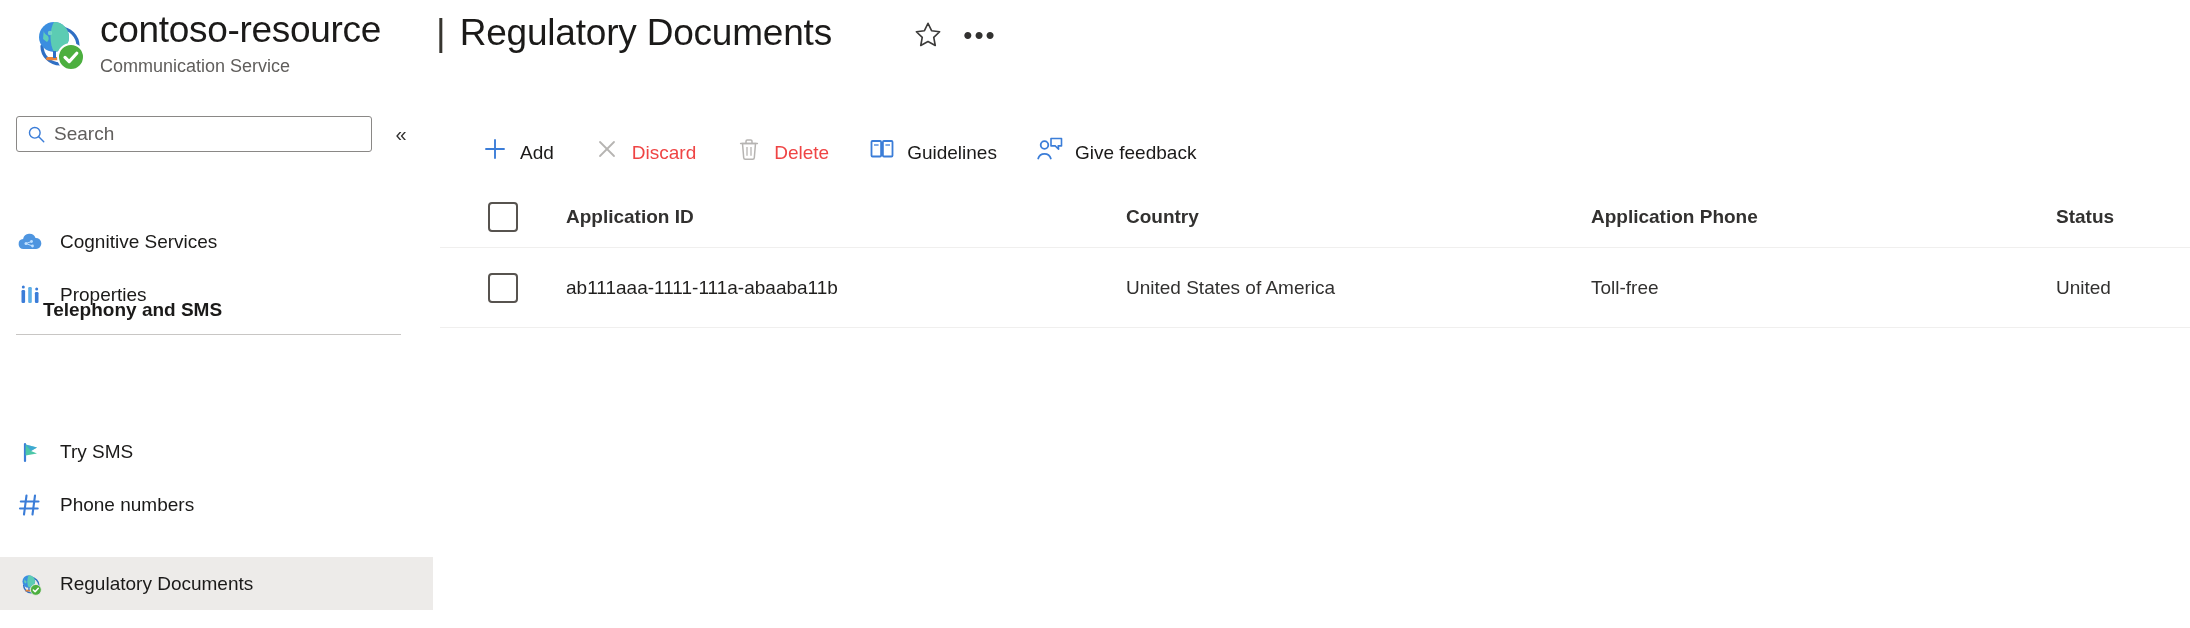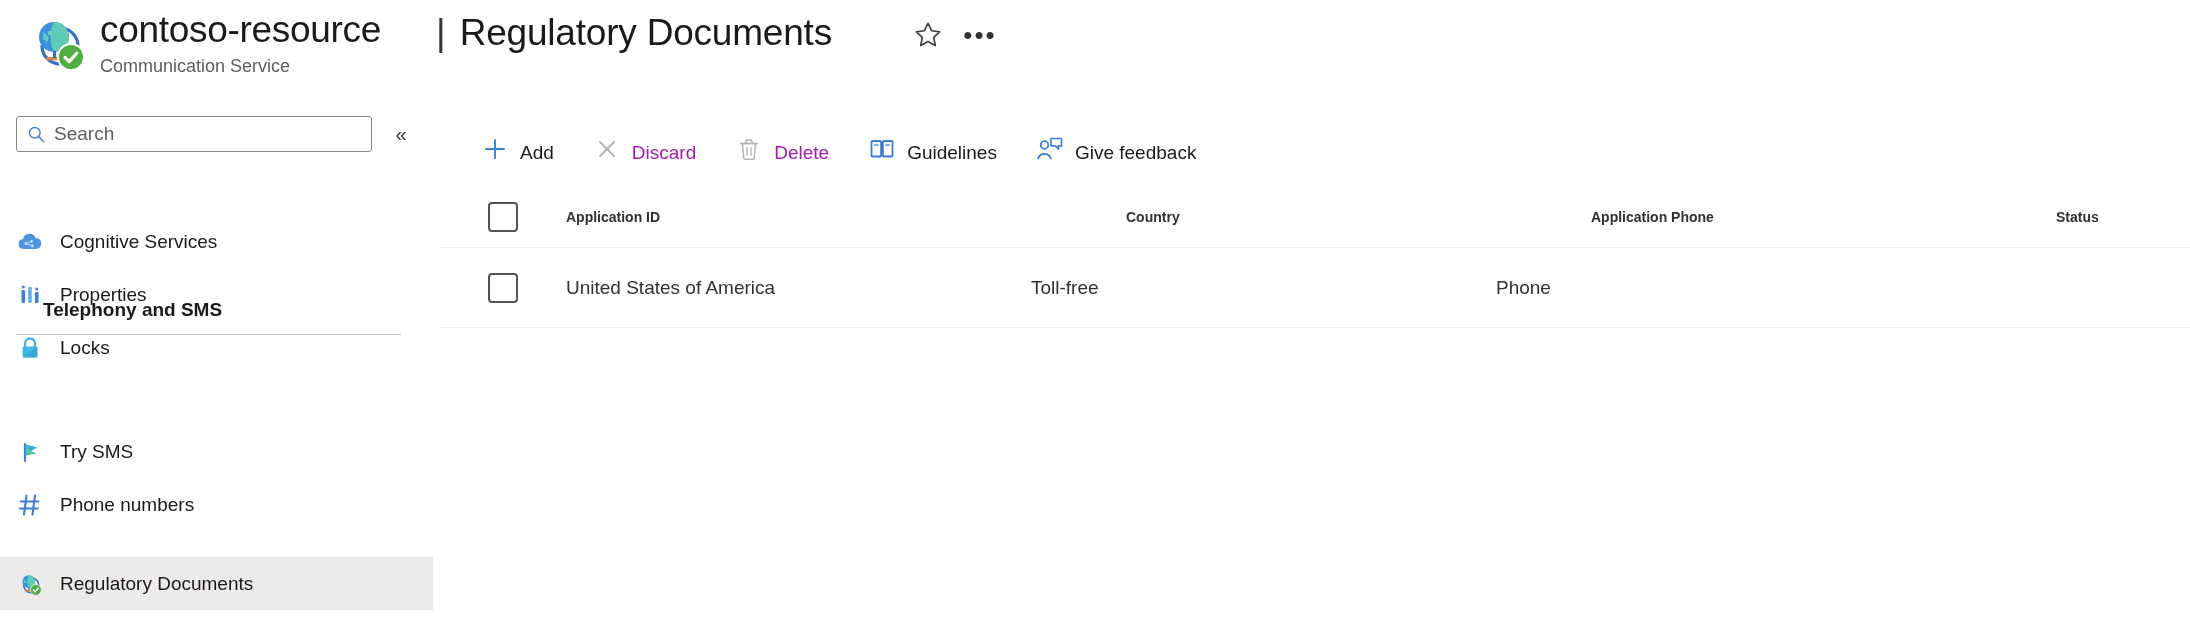--- a/index.html
+++ b/index.html
@@ -214,21 +214,21 @@
     width: 30px; height: 30px;
     display: flex; align-items: center; justify-content: center;
     margin-right: 10px;
     flex: 0 0 auto;
   }
   .cmd-label {
     font-size: 19px;
     color: #1b1a19;
     white-space: nowrap;
   }
-  .cmd-button.disabled .cmd-label { color: #a21caf; margin-top: 32px; }
+  .cmd-button.disabled .cmd-label { color: #ef4444; margin-top: 32px; }
 
   #table {
     position: absolute;
     left: 0; top: 82px;
     width: 1750px;
   }
   .table-row {
     display: flex;
     align-items: center;
     width: 1750px;
@@ -258,21 +258,21 @@
     background: #fff;
     box-sizing: border-box;
     cursor: pointer;
   }
   .cell-appid { width: 560px; flex: 0 0 auto; }
   .cell-country { width: 465px; flex: 0 0 auto; }
   .cell-type { width: 465px; flex: 0 0 auto; }
   .cell-status { width: 134px; flex: 0 0 auto; }
 
   .th {
-    font-size: 14px;
+    font-size: 19px;
     font-weight: 600;
     color: #323130;
     white-space: nowrap;
   }
   .td {
     font-size: 19px;
     color: #323130;
     white-space: nowrap;
   }
   .td.appid { color: #201f1e; }
@@ -355,30 +355,20 @@
         <rect x="3.5" y="7" width="3.6" height="13" rx="1.2" fill="#3b7dd8"></rect>
         <circle cx="5.3" cy="4" r="1.5" fill="#3b7dd8"></circle>
         <rect x="10.2" y="4" width="3.6" height="16" rx="1.2" fill="#5fb0e8"></rect>
         <rect x="16.9" y="9" width="3.6" height="11" rx="1.2" fill="#3b7dd8"></rect>
         <circle cx="18.7" cy="6" r="1.5" fill="#3b7dd8"></circle>
       </svg>
     </span>
     <span class="nav-label">Properties</span>
   </div>
 
-  <div class="nav-item" style="top:217px">
-    <span class="nav-icon">
-      <svg width="22" height="24" viewBox="0 0 22 24">
-        <path d="M6 11 V7.5 a5 5 0 0 1 10 0 V11" fill="none" stroke="#41b6e6" stroke-width="2.3"></path>
-        <rect x="3.6" y="10.5" width="14.8" height="11" rx="1.6" fill="#41b6e6"></rect>
-        <path d="M3.6 21.5 L18.4 10.5 v11 z" fill="#2f9fd0" opacity="0.55"></path>
-      </svg>
-    </span>
-    <span class="nav-label">Locks</span>
-  </div>
 
   <div id="nav-section-header">
     <div id="nav-section-title">Telephony and SMS</div>
     <div id="nav-section-divider"></div>
   </div>
 
   <div class="nav-item" style="top:321px">
     <span class="nav-icon">
       <svg width="24" height="24" viewBox="0 0 24 24">
         <line x1="7" y1="4" x2="7" y2="21" stroke="#3b7dd8" stroke-width="2.2" stroke-linecap="round"></line>
@@ -491,19 +481,20 @@
       <div class="cell-appid th">Application ID</div>
       <div class="cell-country th">Country</div>
       <div class="cell-type th">Application Phone</div>
       <div class="cell-status th">Status</div>
     </div>
 
     <div class="table-row" id="table-data-row">
       <div class="cell-check">
         <div class="checkbox"></div>
       </div>
+      <div class="cell-appid td appid">ab111aaa-1111-111a-abaaba11b</div>
       <div class="cell-country td">United States of America</div>
       <div class="cell-type td">Toll-free</div>
-      <div class="cell-status td">Phone</div>
+      <div class="cell-status td">United</div>
     </div>
 
   </div>
 </div>
 
 </body></html>

